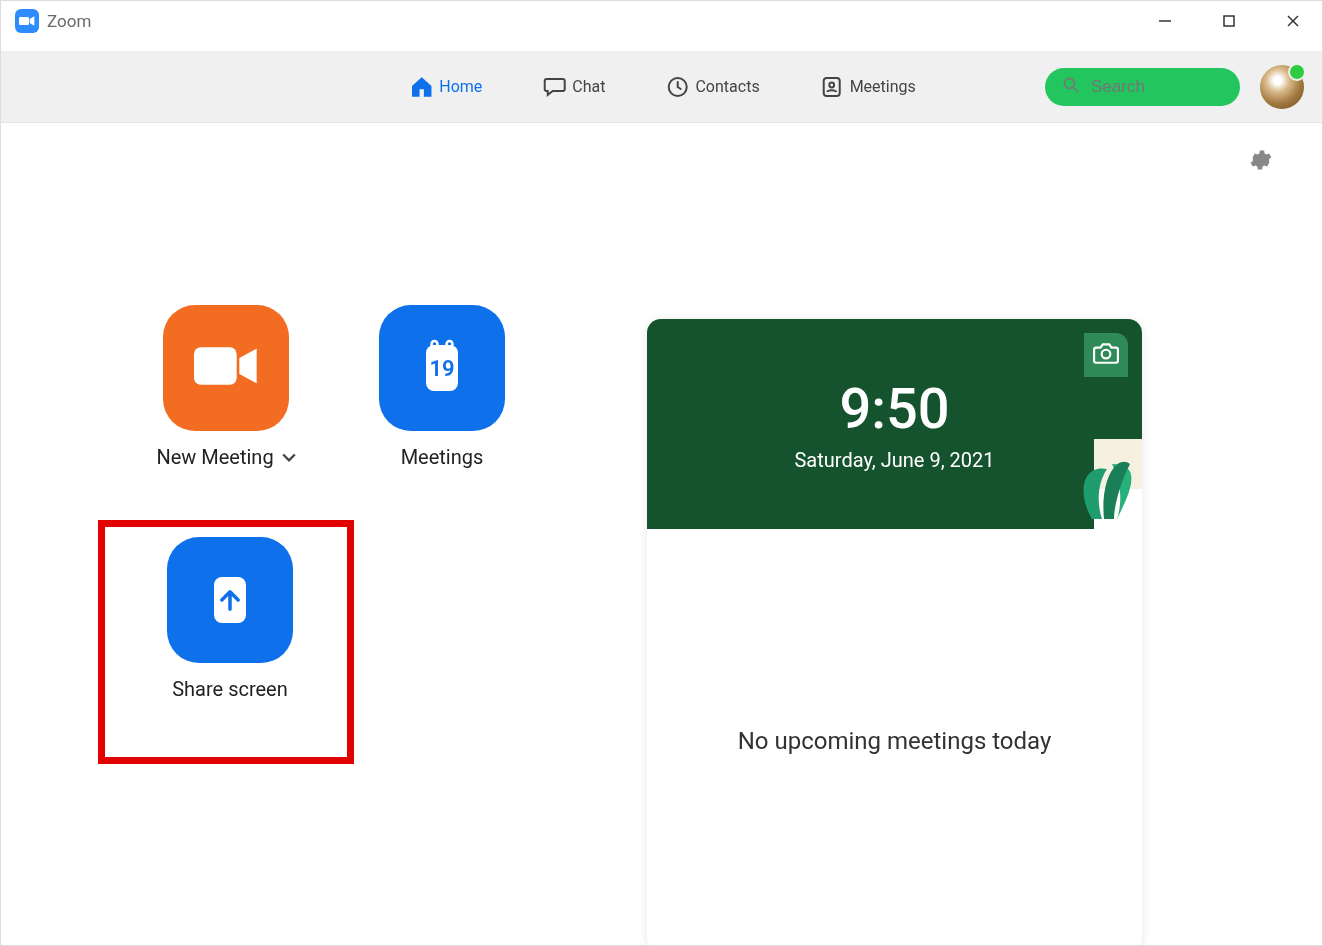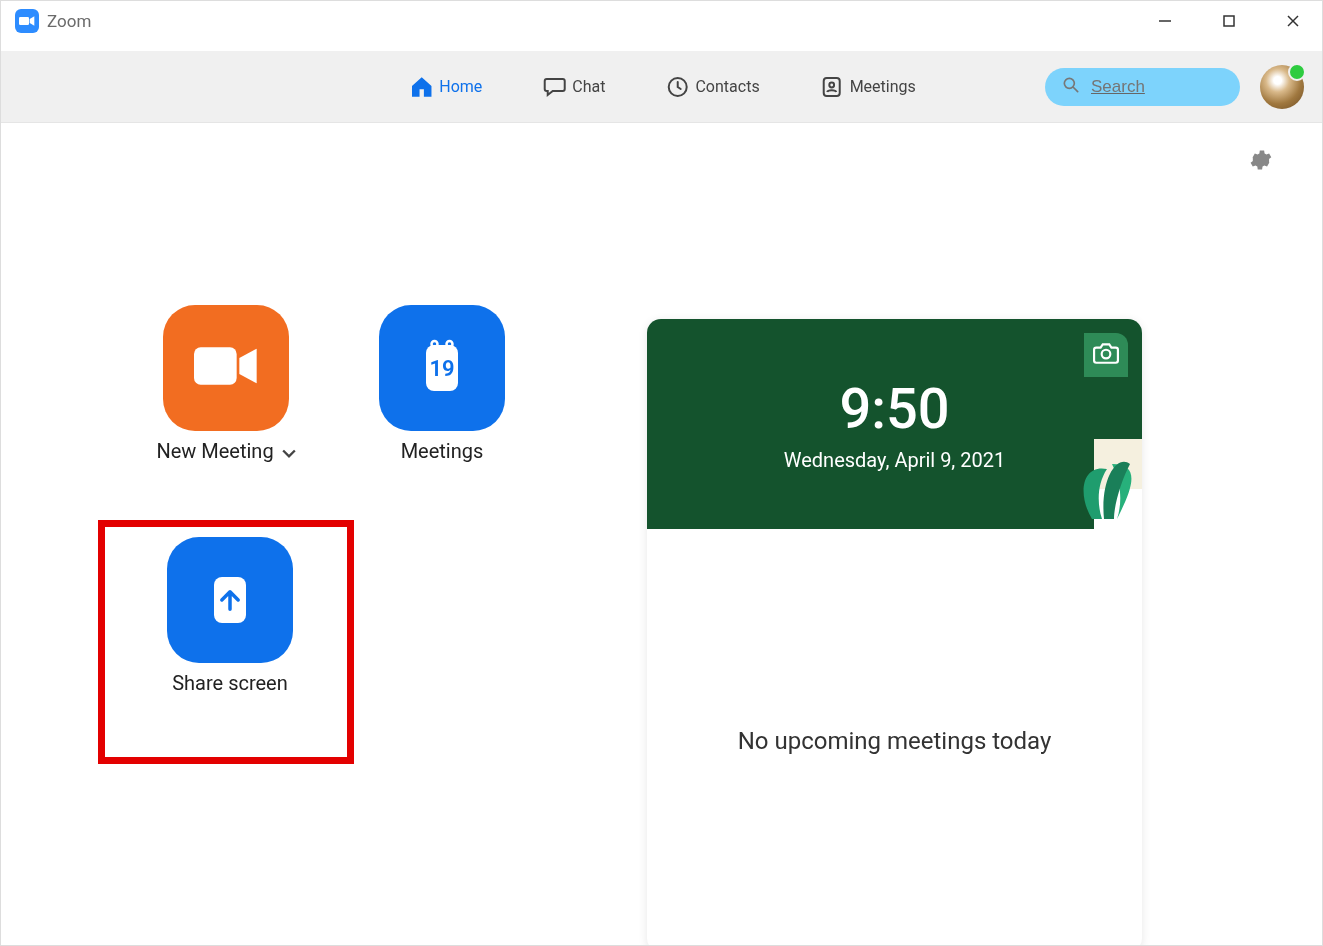--- a/index.html
+++ b/index.html
@@ -56,22 +56,22 @@
 .nav-tab-icon { width: 28px; height: 24px; display:flex; align-items:center; justify-content:center; }
 .nav-tab-label { font-size: 16px; }
 
 .nav-right {
   position: absolute;
   right: 18px;
   display: flex; align-items: center; gap: 20px;
 }
 .searchbox {
   width: 195px; height: 38px; border-radius: 19px;
-  background: #7dd3fc; display:flex; align-items:center; gap: 10px;
-  padding: 0 16px; color: #666; text-decoration: underline;
+  background: #22c55e; display:flex; align-items:center; gap: 10px;
+  padding: 0 16px; color: #666;
 }
 .searchbox input {
   border: none; background: transparent; outline: none;
   font-size: 17px; color: #444; width: 100%;
 }
 .avatar {
   width: 44px; height: 44px; border-radius: 50%; position: relative;
   background: radial-gradient(circle at 40% 35%, #fff 10%, #d9b98a 30%, #a0783f 60%, #6b4a22 100%);
   background-size: cover;
 }
@@ -106,21 +106,21 @@
   display: flex; flex-direction: column; align-items: center;
   justify-content: flex-start;
 }
 .action-tile {
   width: 126px; height: 126px; border-radius: 32px;
   display:flex; align-items:center; justify-content:center;
   cursor: pointer;
 }
 .tile-orange { background: #f26d21; }
 .tile-blue { background: #0e71eb; }
-.action-label-row { margin-top: 8px; display:flex; align-items:flex-end; gap:8px; }
+.action-label-row { margin-top: 14px; display:flex; align-items:center; gap:8px; }
 .action-label { font-size: 20px; color: #222; }
 .dropdown-caret { cursor:pointer; }
 
 .inner-square {
   width: 32px; height: 46px; border-radius: 8px;
   background: #fff; display:flex; align-items:center; justify-content:center;
 }
 
 .highlight-box {
   border: 7px solid #e30000;
@@ -321,21 +321,21 @@
     <div class="panel-header">
       <div class="panel-snapshot">
         <span>
           <svg viewBox="0 0 24 20">
               <path d="M3 5 H7 L9 2 H15 L17 5 H21 A2 2 0 0 1 23 7 V17 A2 2 0 0 1 21 19 H3 A2 2 0 0 1 1 17 V7 A2 2 0 0 1 3 5 Z" fill="none" stroke="#fff" stroke-width="2"></path>
               <circle cx="12" cy="11" r="4" fill="none" stroke="#fff" stroke-width="2"></circle>
             </svg>
         </span>
       </div>
       <div class="panel-time">9:50</div>
-      <div class="panel-date">Wednesday, April 9, 2021</div>
+      <div class="panel-date">Saturday, June 9, 2021</div>
 
       <svg class="plant-pot" viewBox="0 0 120 120">
         <rect x="72" y="80" width="48" height="40" fill="#fff"></rect>
         <rect x="72" y="30" width="48" height="50" fill="#f5f0df"></rect>
         <path d="M70 110 C55 85 60 55 85 60 C75 75 75 95 80 110 Z" fill="#1f9d6e"></path>
         <path d="M95 110 C110 80 120 55 90 55 C100 75 100 95 95 110 Z" fill="#27b07b"></path>
         <path d="M82 110 C78 70 95 45 108 55 C100 70 92 95 92 110 Z" fill="#1a7f59"></path>
       </svg>
     </div>
     <div class="panel-body">

